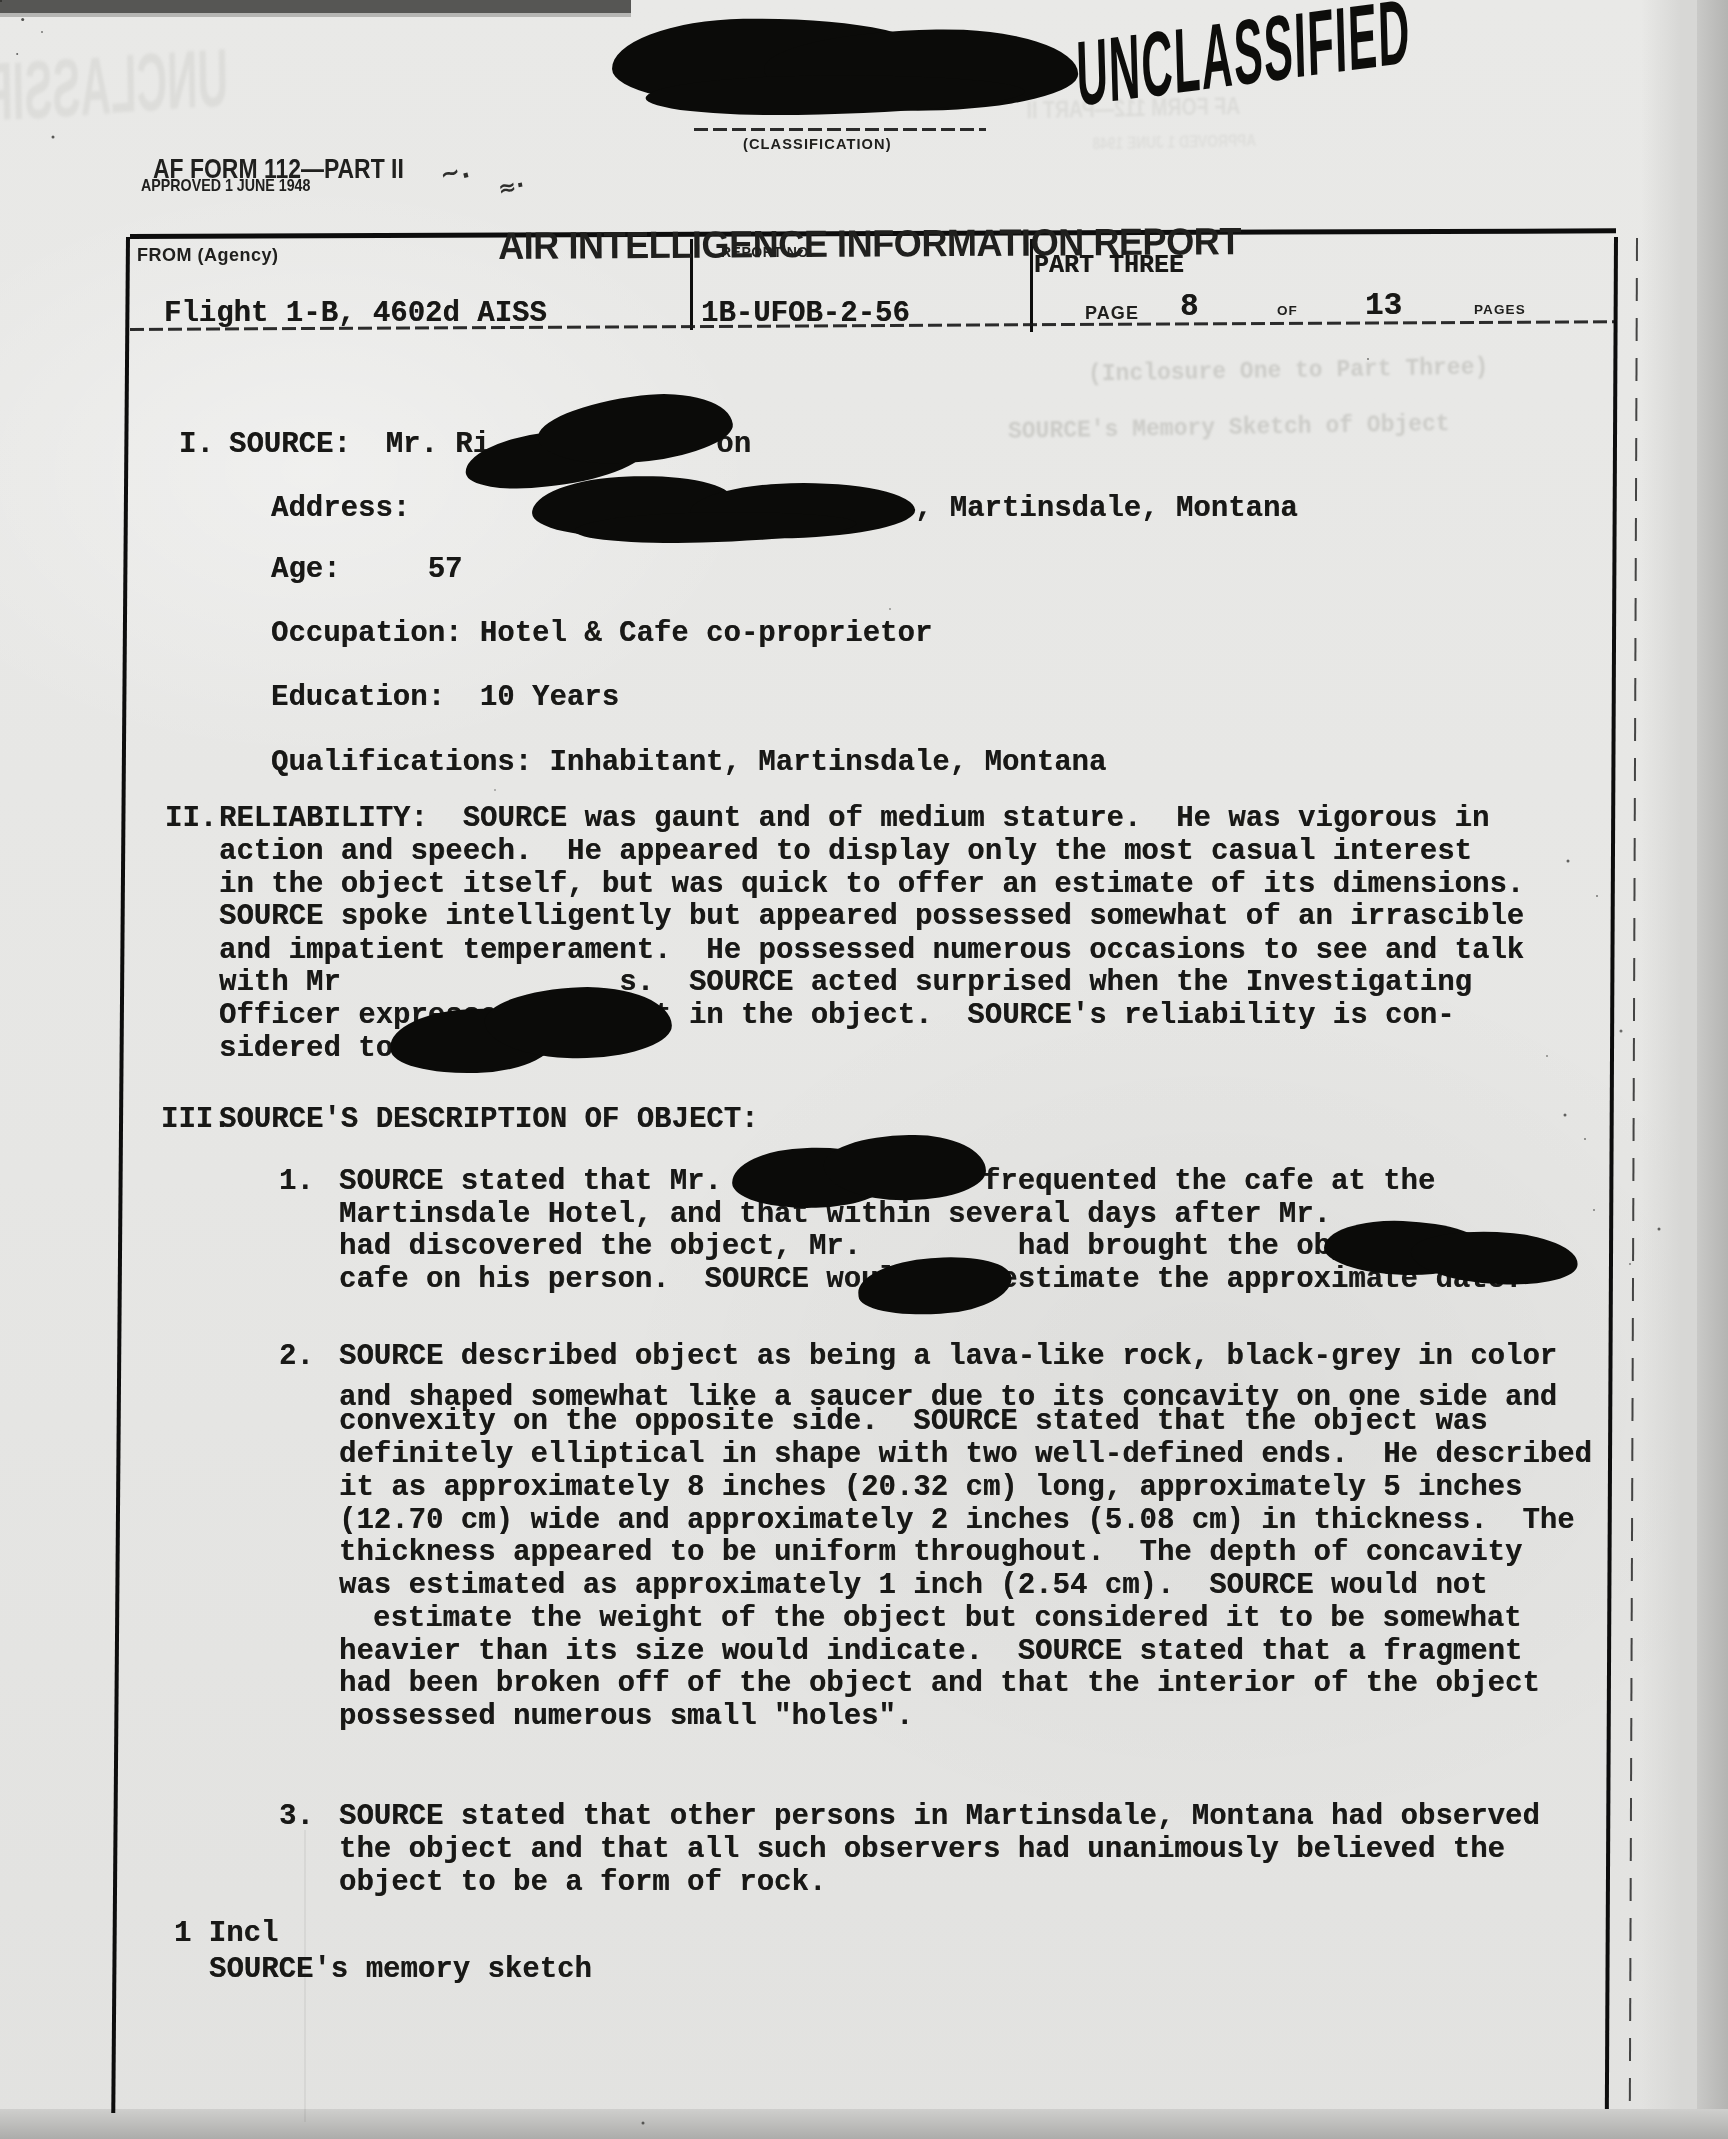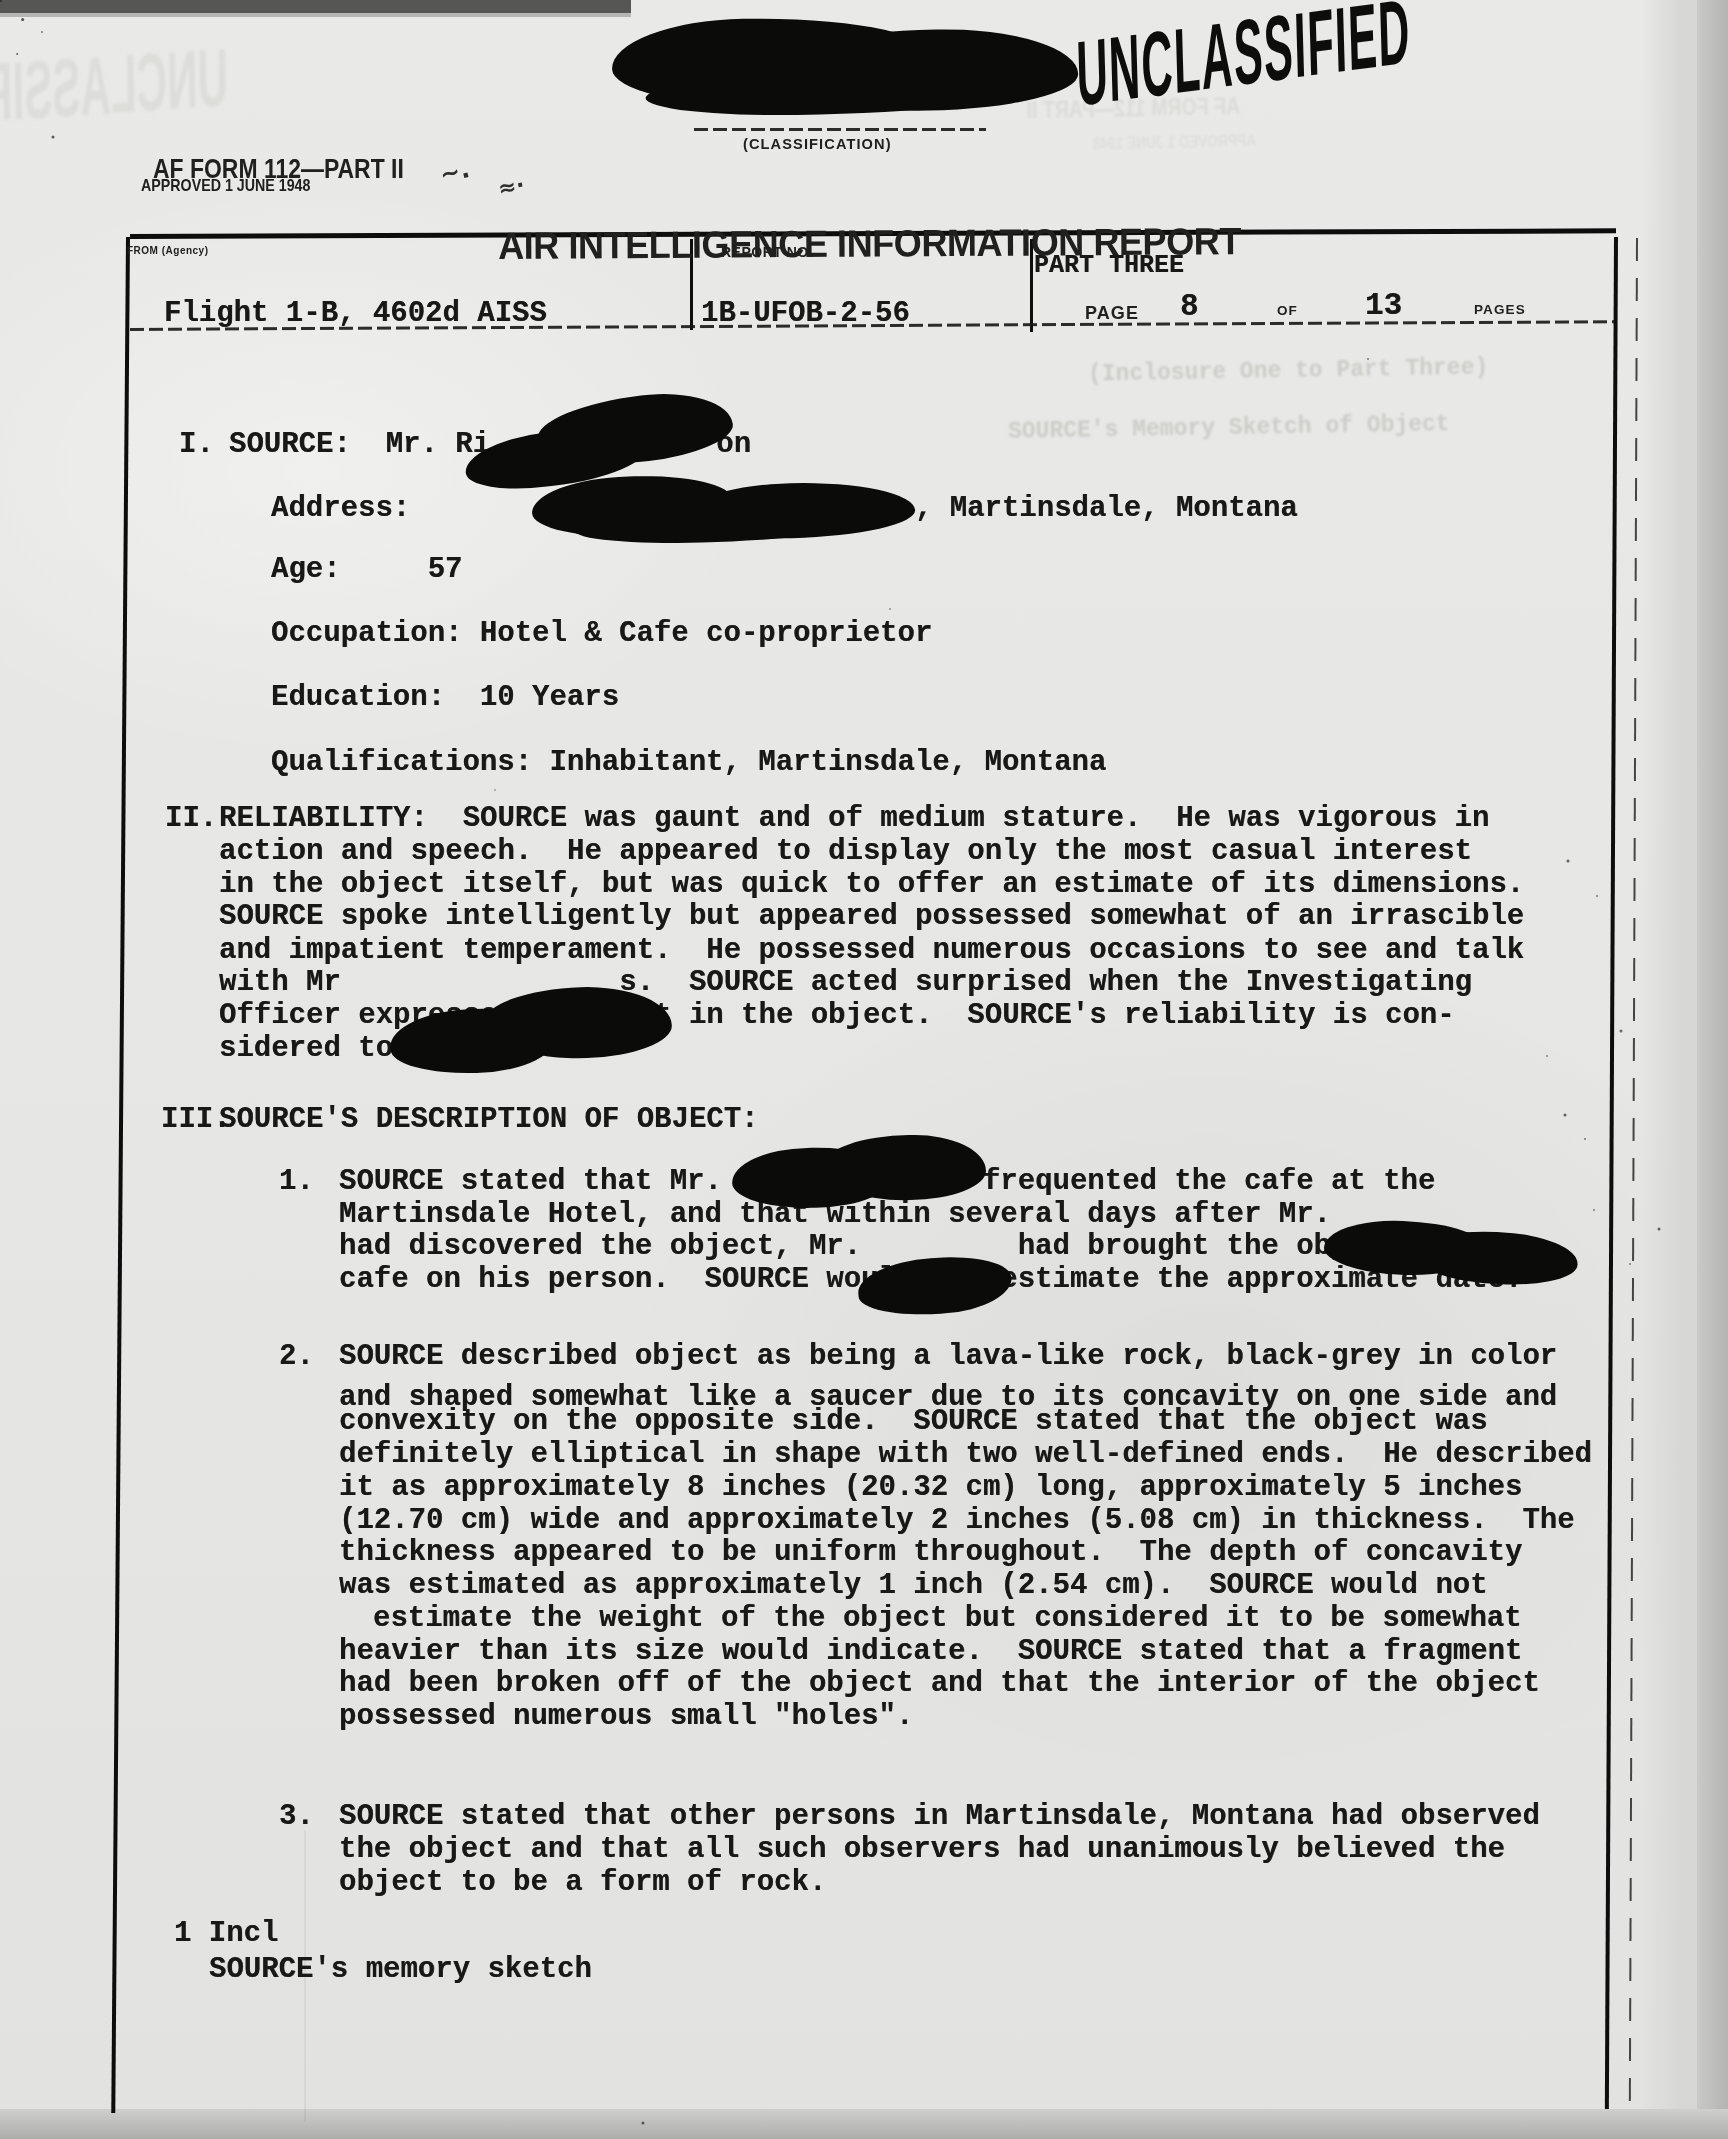--- a/index.html
+++ b/index.html
@@ -80,21 +80,21 @@
   </div>
 
   <div class="rule" style="left:130px;top:234px;width:1486px;height:4.9px;transform:rotate(-0.22deg);transform-origin:left top;"></div>
   <div class="rule" style="left:690px;top:239px;width:2.7px;height:91px;"></div>
   <div class="rule" style="left:1030px;top:239px;width:3.2px;height:93px;"></div>
   <div class="dashed-h" style="left:130px;top:328px;width:1485px;transform:rotate(-0.3deg);transform-origin:left top;"></div>
   <div class="rule" style="left:126px;top:237px;width:4.3px;height:1876px;transform:rotate(0.45deg);transform-origin:top center;"></div>
   <div class="rule" style="left:1614px;top:237px;width:4.3px;height:1872px;transform:rotate(0.28deg);transform-origin:top center;"></div>
   <div class="dashed-v" style="left:1636px;top:238px;height:1868px;transform:rotate(0.22deg);transform-origin:top center;"></div>
 
-  <div class="print" style="left:127px;top:245px;font-size:10px;letter-spacing:0.5px;">FROM (Agency)</div>
+  <div class="print" style="left:137px;top:245px;font-size:18px;letter-spacing:0.5px;">FROM (Agency)</div>
   <div class="print" style="left:721px;top:244px;font-size:14px;letter-spacing:0.5px;">REPORT NO.</div>
   <div class="typed" style="left:164px;top:297px;">Flight 1-B, 4602d AISS</div>
   <div class="typed" style="left:701px;top:297px;">1B-UFOB-2-56</div>
   <div class="typed typed-sm" style="left:1034px;top:252px;">PART THREE</div>
   <div class="print" style="left:1057px;top:303px;font-size:18px;letter-spacing:1.1px;padding-left:28px;">PAGE</div>
   <div class="typed" style="left:1180px;top:290px;font-size:31px;">8</div>
   <div class="print" style="left:1277px;top:303px;font-size:13.5px;letter-spacing:1.1px;">OF</div>
   <div class="typed" style="left:1365px;top:289px;font-size:31px;">13</div>
   <div class="print" style="left:1474px;top:302px;font-size:13.5px;letter-spacing:1.1px;">PAGES</div>
 

